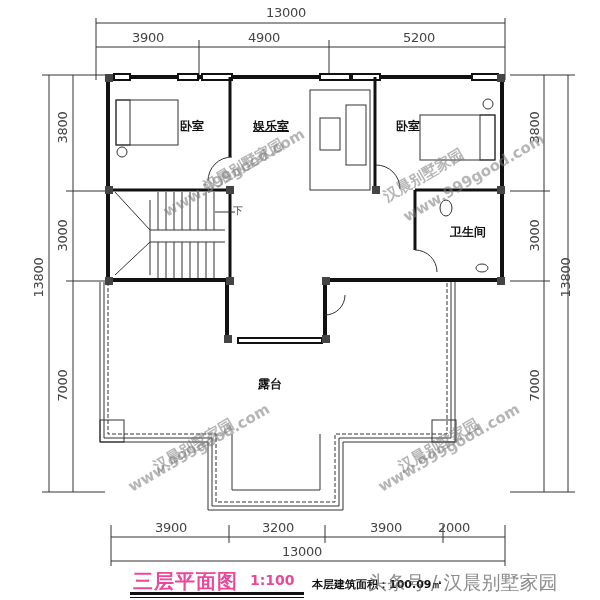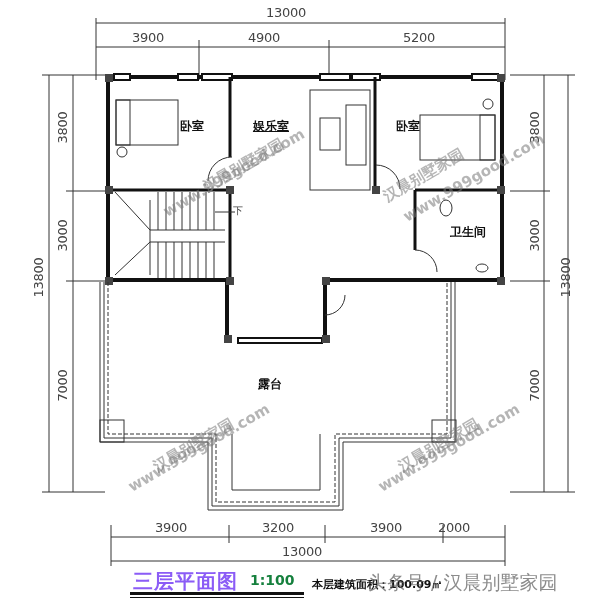--- a/index.html
+++ b/index.html
@@ -8,24 +8,24 @@
   .plan { position: absolute; left: 0; top: 0; width: 600px; height: 600px; }
   .dim { position: absolute; font-family: "DejaVu Sans", sans-serif; font-size: 13px;
          color: #444; letter-spacing: -0.3px; }
   .vdim { transform: rotate(-90deg); transform-origin: center; }
   .room { position: absolute; font-family: "DejaVu Sans", sans-serif; font-size: 12px;
           font-weight: bold; color: #111; }
   .wm { position: absolute; color: rgba(120,120,120,0.55); font-weight: bold;
         transform: rotate(-30deg); transform-origin: left top; white-space: nowrap;
         font-family: "DejaVu Sans", sans-serif; }
   .title { position: absolute; left: 133px; top: 568px; font-size: 20px; font-weight: bold;
-           color: #8b5cf6; letter-spacing: 1px; }
+           color: #ec4899; letter-spacing: 1px; }
   .title-u1 { position: absolute; left: 130px; top: 592px; width: 174px; height: 3px; background:#111; }
   .title-u2 { position: absolute; left: 130px; top: 597px; width: 174px; height: 1px; background:#111; }
-  .scale { position: absolute; left: 250px; top: 572px; font-size: 14px; font-weight: bold; color:#15803d; }
+  .scale { position: absolute; left: 250px; top: 572px; font-size: 14px; font-weight: bold; color:#ec4899; }
   .area { position: absolute; left: 312px; top: 577px; font-size: 11px; font-weight: bold; color:#111; }
   .source { position: absolute; left: 368px; top: 570px; font-size: 19px; color: rgba(90,90,90,0.7); }
 </style>
 </head>
 <body>
 
 <svg class="plan" viewBox="0 0 600 600" xmlns="http://www.w3.org/2000/svg">
   <g stroke="#333" stroke-width="1" fill="none">
 
     <line x1="96" y1="23" x2="505" y2="23"></line>

